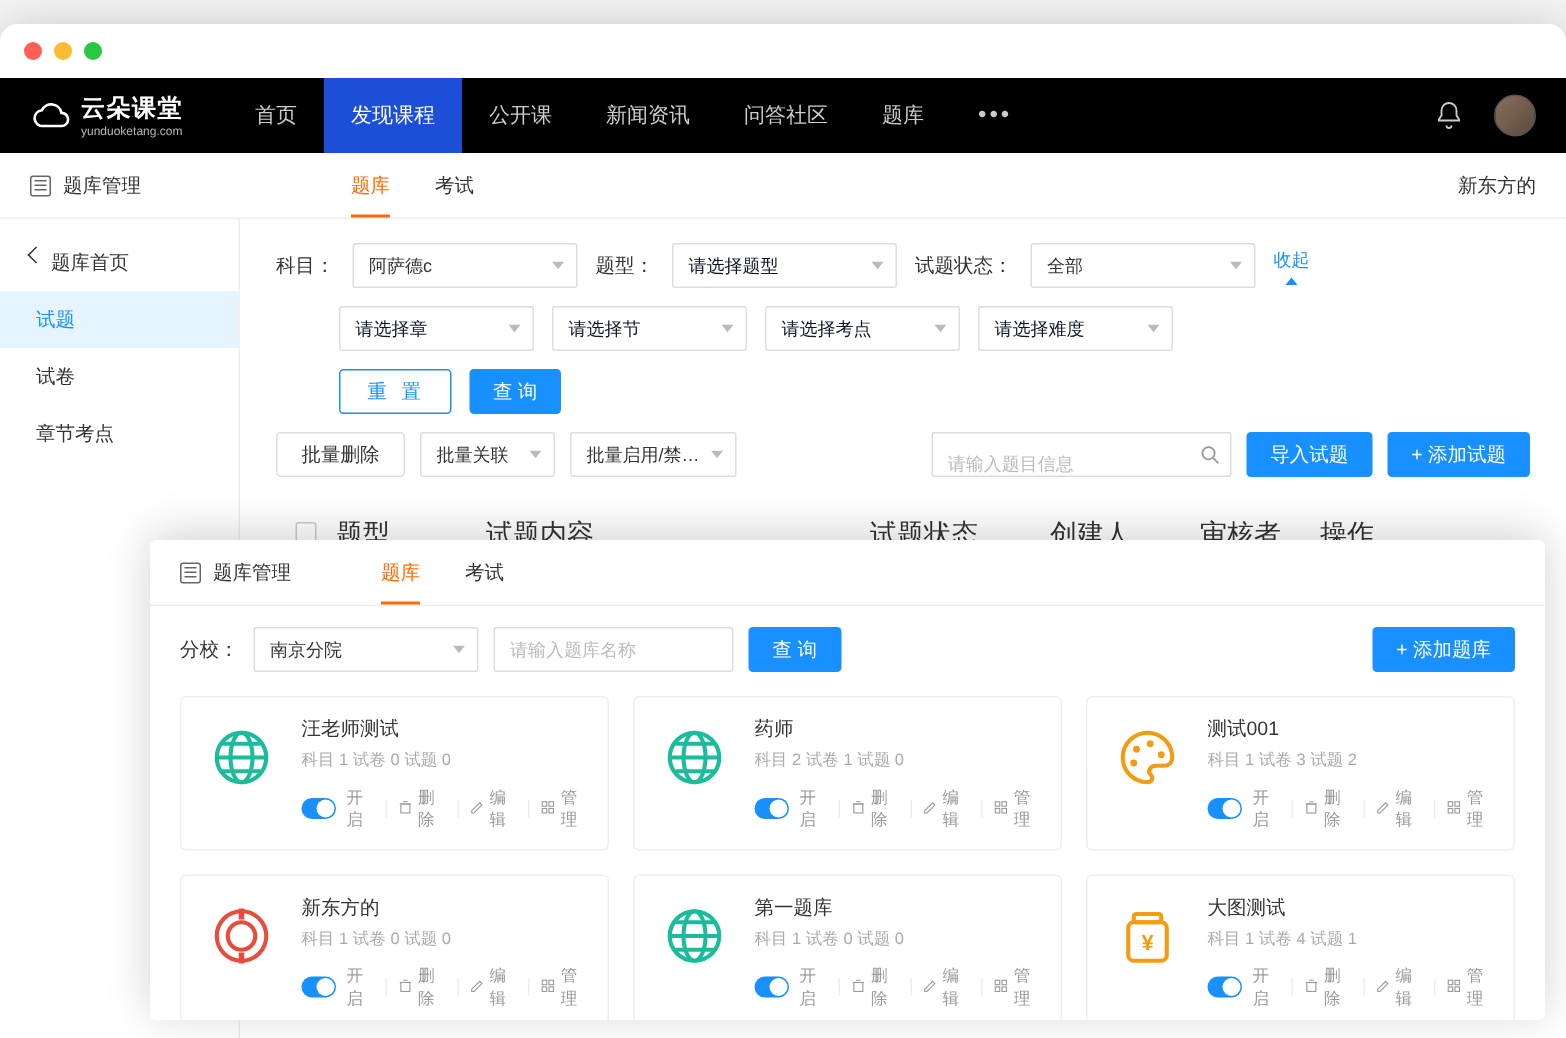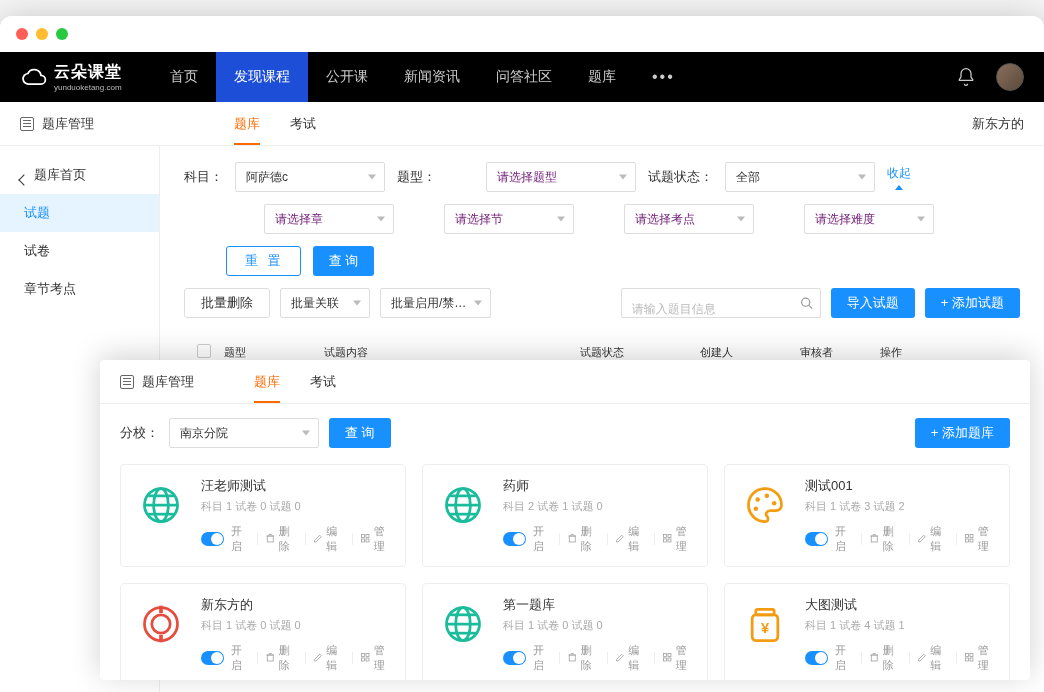--- a/index.html
+++ b/index.html
@@ -33,50 +33,50 @@
 .sub-left { display: flex; align-items: center; gap: 8px; font-size: 13px; color: #333; }
 .doc-icon { width: 14px; height: 14px; border: 1.5px solid #666; border-radius: 2px; position: relative; }
 .doc-icon::after { content:''; position:absolute; top:2px; left:2px; right:2px; height:1px; background:#666; box-shadow: 0 3px 0 #666, 0 6px 0 #666; }
 .sub-tabs { display: flex; gap: 30px; margin-left: 140px; }
 .sub-tab { font-size: 13px; padding: 12px 0; cursor: pointer; position: relative; color: #333; }
 .sub-tab.active { color: #ff6a00; }
 .sub-tab.active::after { content:''; position:absolute; bottom:0; left:0; right:0; height:2px; background:#ff6a00; }
 .sub-right { margin-left: auto; font-size: 13px; color: #333; }
 
 .sidebar { width: 160px; border-right: 1px solid #eee; padding-top: 10px; }
-.side-back { display: flex; align-items: flex-end; gap: 6px; padding: 10px 20px; font-size: 13px; color: #333; cursor: pointer; }
+.side-back { display: flex; align-items: flex-start; gap: 6px; padding: 10px 20px; font-size: 13px; color: #333; cursor: pointer; }
 .chevron-left { display: inline-block; width: 8px; height: 8px; border-left: 1.5px solid #333; border-bottom: 1.5px solid #333; transform: rotate(45deg); }
 .side-item { padding: 10px 24px; font-size: 13px; color: #333; cursor: pointer; }
 .side-item.active { background: #e6f4ff; color: #1890ff; }
 
 .content { flex: 1; padding: 16px 24px; overflow: hidden; }
 .filter-row { display: flex; align-items: center; gap: 12px; margin-bottom: 12px; flex-wrap: wrap; }
 .filter-label { font-size: 13px; color: #333; }
 .select { height: 30px; border: 1px solid #ddd; border-radius: 2px; padding: 0 24px 0 10px; font-size: 12px; color: #333; background: #fff; position: relative; display: inline-flex; align-items: center; cursor: pointer; min-width: 130px; }
 .select.wide { min-width: 150px; }
 .select .caret { position: absolute; right: 8px; top: 50%; width: 0; height: 0; border-left: 4px solid transparent; border-right: 4px solid transparent; border-top: 5px solid #bbb; transform: translateY(-50%); }
-.select.placeholder { color: #701a75; margin-left: 38px; }
+.select.placeholder { color: #0f172a; }
 .link-collapse { color: #1890ff; font-size: 12px; cursor: pointer; display: flex; align-items: center; gap: 3px; flex-direction: column; }
 .caret-up { display: inline-block; width: 0; height: 0; border-left: 4px solid transparent; border-right: 4px solid transparent; border-bottom: 5px solid #1890ff; }
 
 .btn { height: 30px; padding: 0 16px; border-radius: 3px; font-size: 13px; display: inline-flex; align-items: center; justify-content: center; cursor: pointer; }
 .btn-outline { border: 1px solid #ddd; background: #fff; color: #333; }
 .btn-primary { background: #1890ff; color: #fff; }
 .btn-reset { border: 1px solid #1890ff; background: #fff; color: #1890ff; letter-spacing: 3px; padding-left: 18px; }
 
 .toolbar-row { display: flex; align-items: center; gap: 10px; margin-top: 8px; }
 .toolbar-right { margin-left: auto; display: flex; align-items: center; gap: 10px; }
 .search-box { position: relative; }
 .search-input { height: 30px; width: 200px; border: 1px solid #ddd; border-radius: 2px; padding: 11px 30px 0 10px; font-size: 12px; }
 .search-input::placeholder { color: #bbb; }
 .search-icon { position: absolute; right: 8px; top: 50%; transform: translateY(-50%); width: 13px; height: 13px; }
 
 
 .table { margin-top: 16px; }
-.thead { display: flex; align-items: center; padding: 10px 0; font-size: 11px; color: #333; }
+.thead { display: flex; align-items: center; padding: 10px 0; font-size: 18px; color: #333; }
 .th-check { width: 40px; text-align: center; }
 .th-type { width: 100px; }
 .th-content { flex: 1; }
 .th-status { width: 120px; }
 .th-creator { width: 100px; }
 .th-reviewer { width: 80px; }
 .th-ops { width: 140px; }
 .tbody-row { display: flex; align-items: center; padding: 14px 0; font-size: 12px; color: #555; border-top: 1px solid #f0f0f0; }
 .checkbox { width: 14px; height: 14px; border: 1px solid #ccc; border-radius: 2px; display: inline-block; cursor: pointer; }
 .audio-icon { color: #1890ff; font-size: 14px; }
@@ -278,20 +278,21 @@
         <div class="sub-tab">考试</div>
       </div>
   </div>
   <div class="win2-body">
     <div class="win2-filter">
       <span class="filter-label">分校：</span>
       <div class="select wide">
           <span>南京分院</span>
           <span class="caret"></span>
         </div>
+      <input class="text-input" placeholder="请输入题库名称" style="">
       <div class="btn btn-primary">查 询</div>
       <div class="spacer"></div>
       <div class="btn btn-primary">+ 添加题库</div>
     </div>
     <div>
         <div class="cards-row">
           <div class="card">
       <div class="card-icon">
               <svg viewBox="0 0 48 48">
                 <circle cx="24" cy="24" r="18" fill="none" stroke="#1abc9c" stroke-width="3"></circle>

